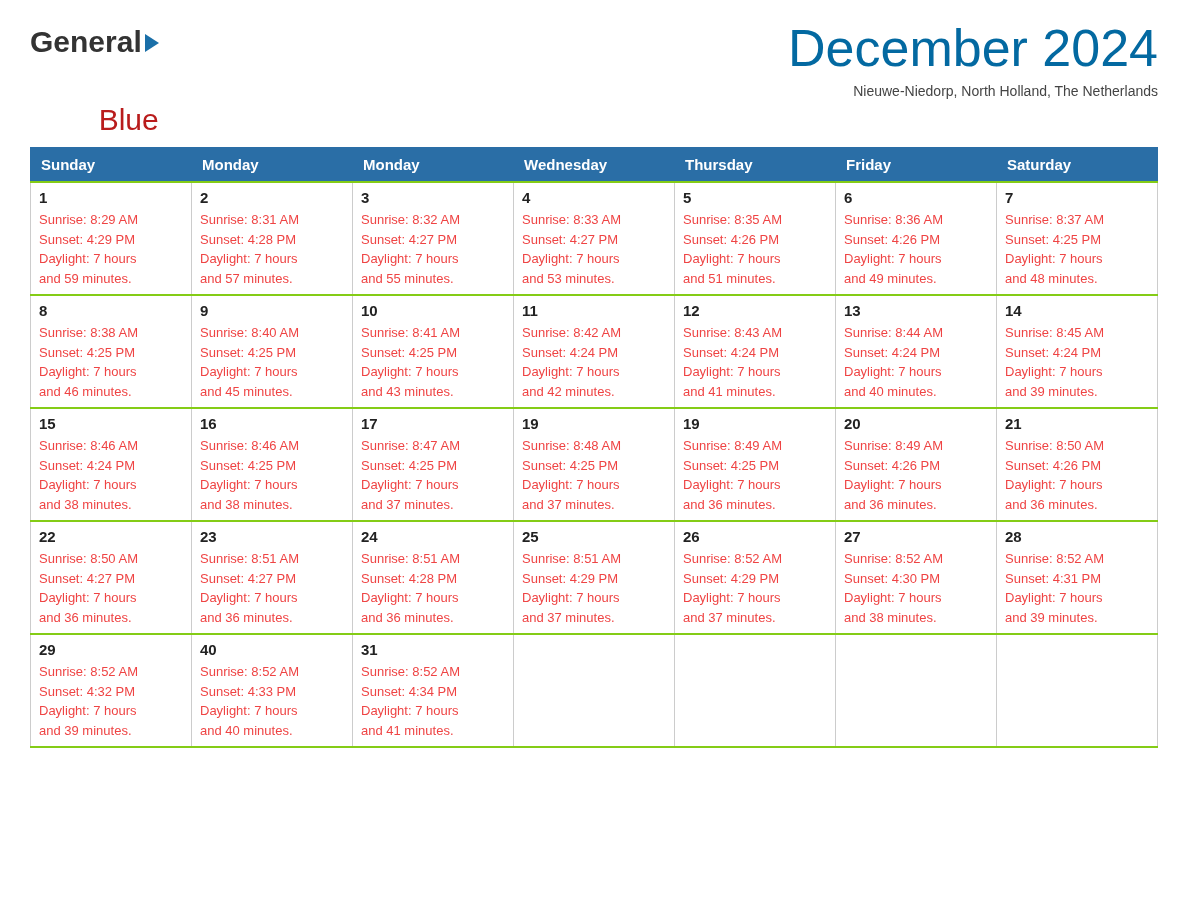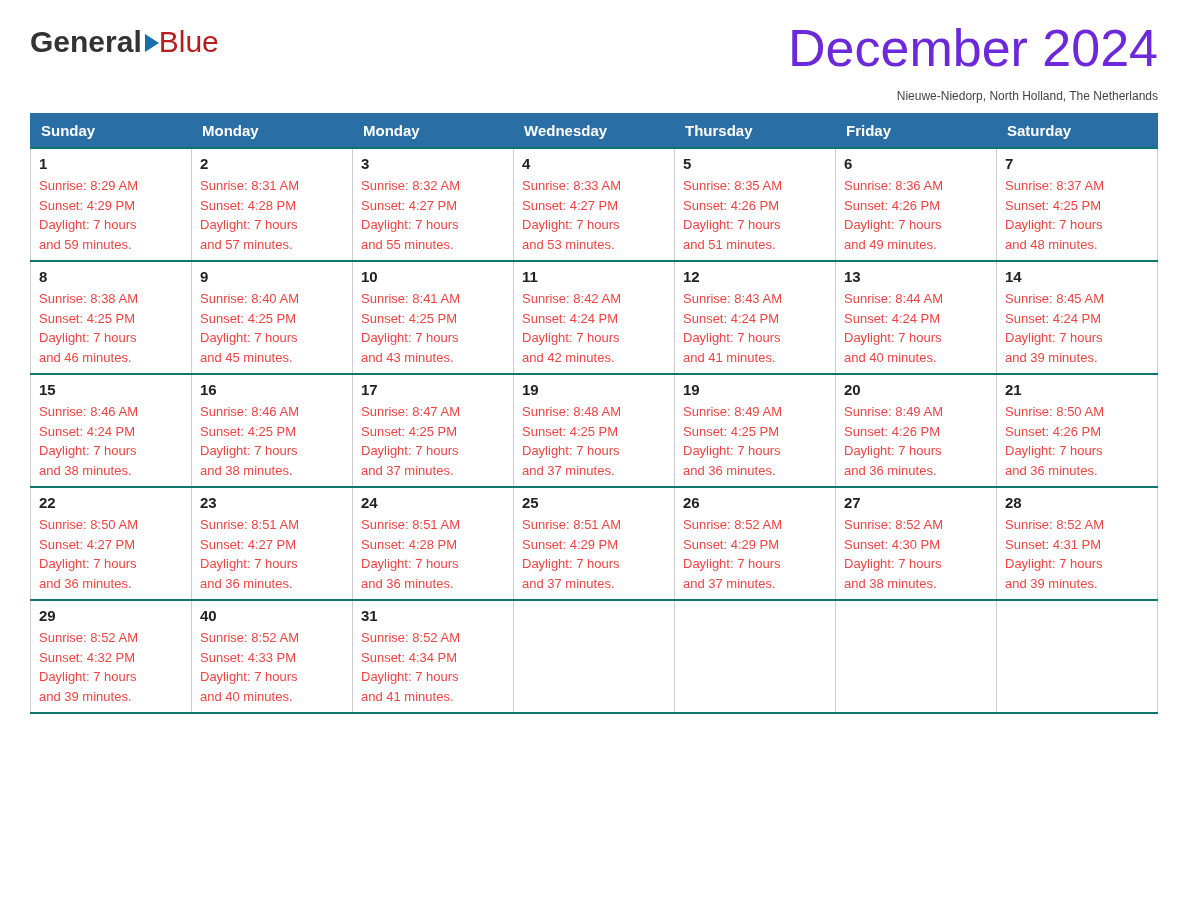--- a/index.html
+++ b/index.html
@@ -11,37 +11,38 @@
       min-height: 918px;
     }
     .header-area {
       display: flex;
       justify-content: space-between;
       align-items: flex-start;
       margin-bottom: 10px;
     }
     .logo {
       display: flex;
-      flex-direction: row;
+      flex-direction: column;
       align-items: flex-end;
       margin-top: 5px;
+      gap: 44px;
     }
     .title-area {
       text-align: right;
     }
     .page-title {
       font-size: 52px;
       font-weight: normal;
-      color: #6d28d9;
+      color: #0369a1;
       line-height: 1.1;
     }
     .subtitle {
-      font-size: 12px;
+      font-size: 14px;
       color: #444;
-      margin-top: 12px;
+      margin-top: 6px;
     }
     .calendar {
       width: 100%;
       border-collapse: collapse;
       border: 1px solid #aaa;
       margin-top: 10px;
     }
     .calendar th {
       background-color: #2a6ea6;
       color: #fff;
@@ -54,21 +55,21 @@
     .calendar td {
       vertical-align: top;
       padding: 6px 8px;
       border: 1px solid #ccc;
       width: calc(100% / 7);
       min-height: 100px;
       font-size: 13px;
       color: #333;
     }
     .calendar tr {
-      border-bottom: 2px solid #0f766e;
+      border-bottom: 2px solid #84cc16;
       padding-left: 20px;
     }
     .day-number {
       font-size: 15px;
       font-weight: bold;
       color: #222;
       display: block;
       margin-bottom: 4px;
     }
     .day-info {

